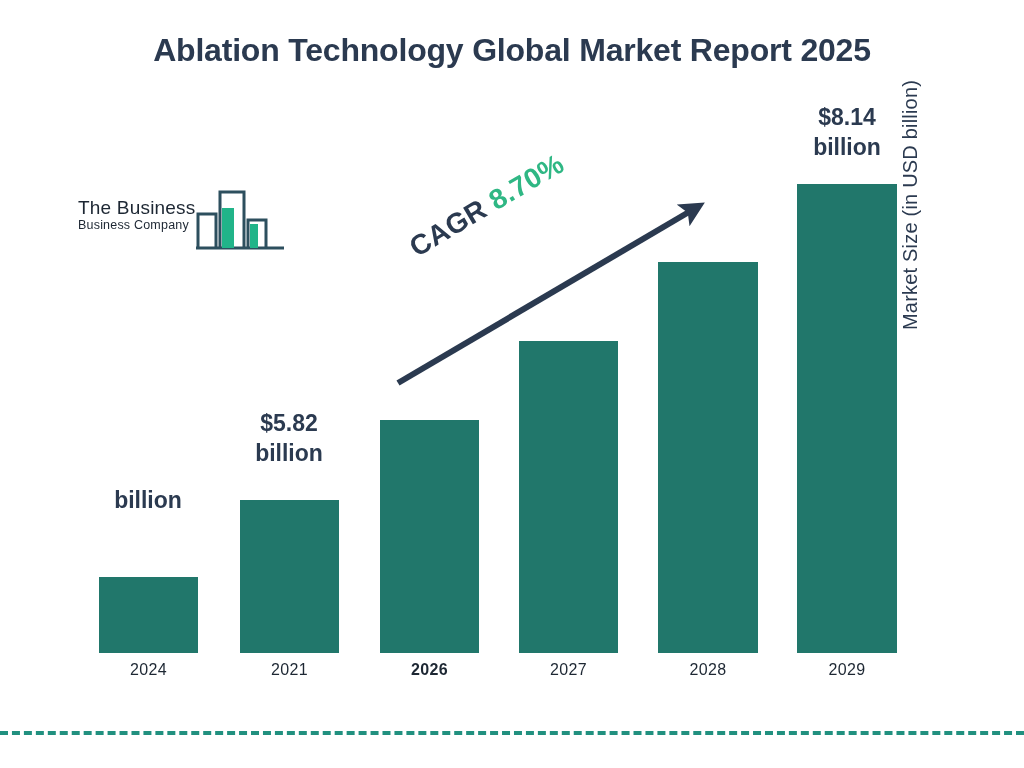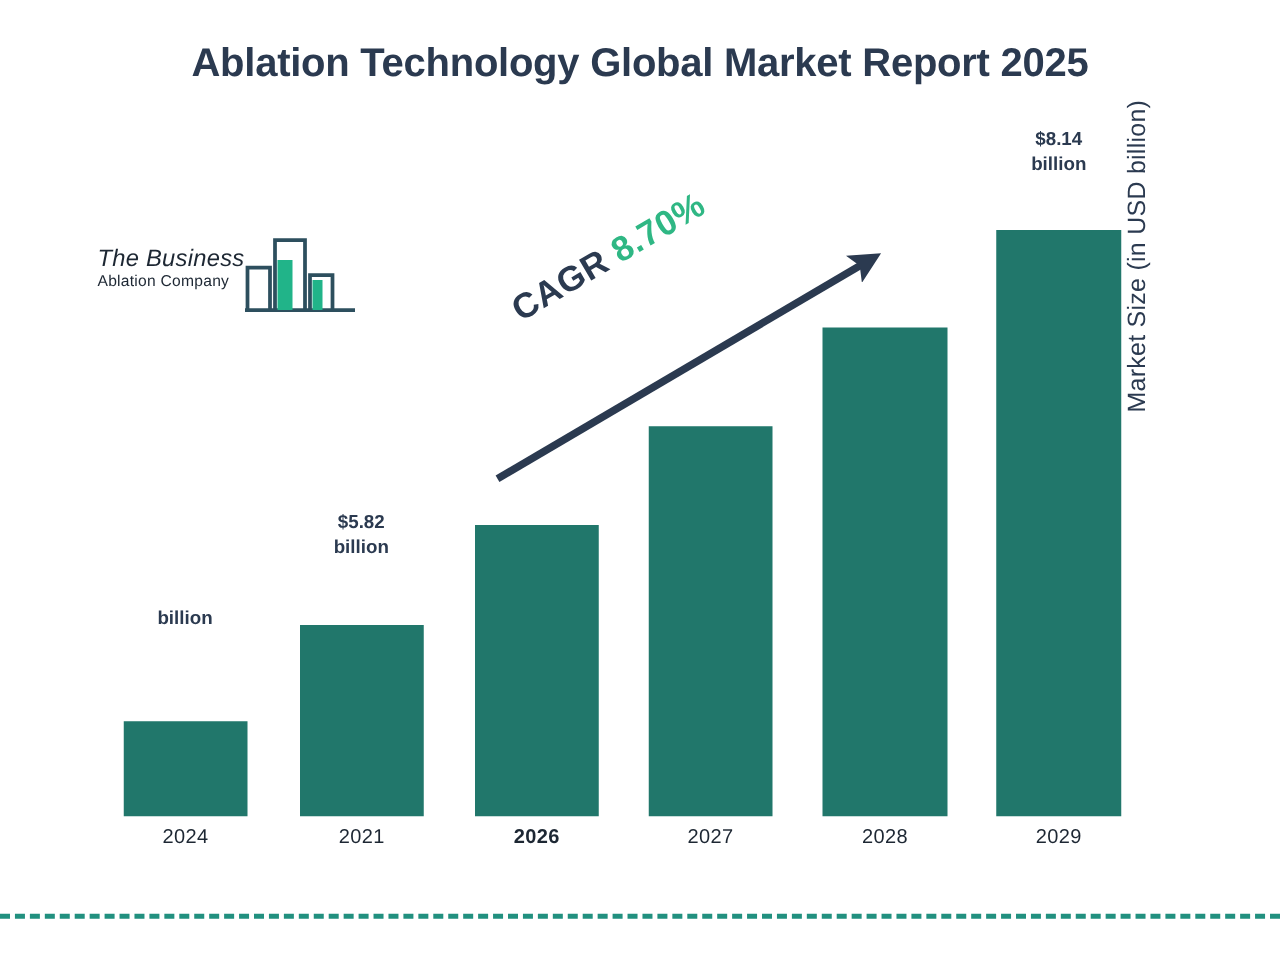--- a/index.html
+++ b/index.html
@@ -12,29 +12,29 @@
   
   #chart-title{
     position:absolute;left:0;top:30px;width:1024px;text-align:center;
     font-size:32px;font-weight:bold;color:#2b3a50;line-height:1.28;
     letter-spacing:-0.2px;padding:0 118px;box-sizing:border-box;
   }
 
   
   #logo{position:absolute;left:78px;top:186px;width:205px;height:64px;}
   #logo-text{position:absolute;left:0;top:12px;width:125px;}
-  #logo-line1{font-size:19px;color:#1d2733;letter-spacing:.2px;line-height:1.05;white-space:nowrap;font-style:italic;}
+  #logo-line1{font-size:19px;color:#1d2733;letter-spacing:.2px;line-height:1.05;white-space:nowrap;}
   #logo-line2{font-size:12.5px;color:#1d2733;letter-spacing:.2px;line-height:1.15;white-space:nowrap;}
   #logo-mark{position:absolute;left:118px;top:0;width:88px;height:64px;}
 
   
   #plot{position:absolute;left:0;top:0;width:1024px;height:768px;}
   .bar{position:absolute;background:#21776b;}
   .bar-label{
-    position:absolute;text-align:center;font-size:15px;font-weight:bold;
+    position:absolute;text-align:center;font-size:23px;font-weight:bold;
     color:#2b3a50;line-height:1.32;
   }
   .tick-label{
     position:absolute;text-align:center;font-size:16px;color:#1d2733;
     top:661px;letter-spacing:.3px;
   }
 
   
   #cagr-annotation{
     position:absolute;left:404px;top:236px;
@@ -60,21 +60,21 @@
 </head>
 <body>
 
 <div class="stage">
 
   <div id="chart-title">Ablation Technology Global Market Report 2025</div>
 
   <div id="logo">
     <div id="logo-text">
       <div id="logo-line1">The Business</div>
-      <div id="logo-line2">Ablation Company</div>
+      <div id="logo-line2">Business Company</div>
     </div>
     <div id="logo-mark">
       <svg width="88" height="64" viewBox="0 0 88 64" xmlns="http://www.w3.org/2000/svg">
         <g fill="none" stroke="#2d4f5e" stroke-width="3">
           <path d="M2,62 L2,28 L20,28 L20,62"></path>
           <path d="M24,62 L24,6 L48,6 L48,62"></path>
           <path d="M52,62 L52,34 L70,34 L70,62"></path>
           <path d="M0,62 L88,62"></path>
         </g>
         <rect x="26" y="22" width="12" height="40" fill="#21b489"></rect>

